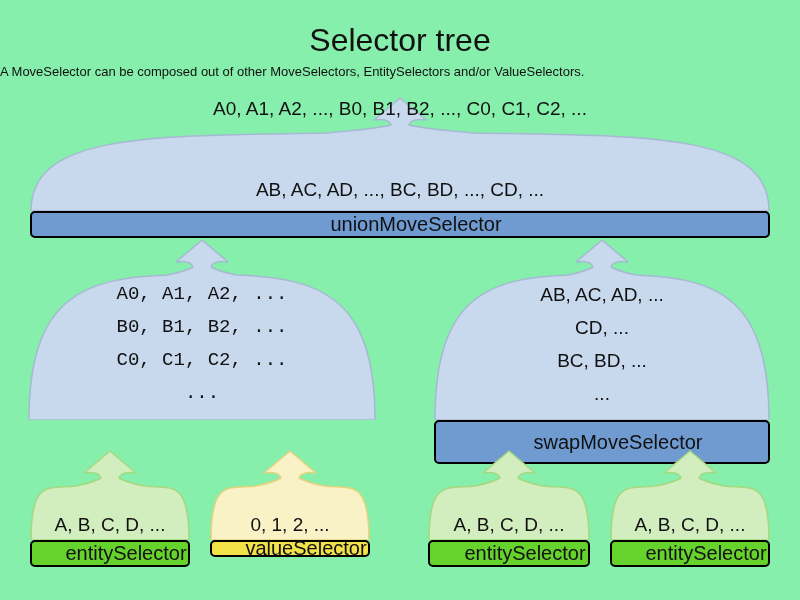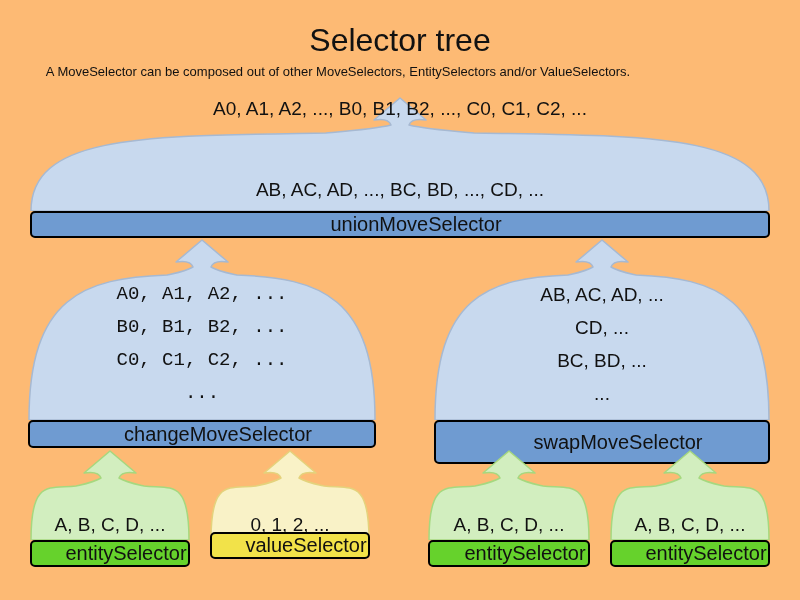--- a/index.html
+++ b/index.html
@@ -1,26 +1,26 @@
 <!DOCTYPE html>
 <html style="--text: #111111; --bar-border: #000000; --blue-fill: #c8d9ee; --blue-stroke: #a6b9d2; --blue-bar: #6f9bd1; --green-fill: #d2eebf; --green-stroke: #a6d87f; --green-bar: #66d22c; --yellow-fill: #f9f2c7; --yellow-stroke: #e4d27c; --yellow-bar: #f2e249;"><head>
 <meta charset="utf-8">
 <style>
   html,body{margin:0;padding:0;background:#ffffff;}
   .stage{
     position:relative;width:800px;height:600px;overflow:hidden;
     font-family:"Liberation Sans", sans-serif;color:var(--text,#111);
-    background:#fdba74;
+    background:#86efac;
   }
   .title{
     position:absolute;left:0;top:22px;width:800px;text-align:center;
     font-size:32px;line-height:36px;
   }
   .subtitle{
-    position:absolute;left:0;top:64px;width:676px;text-align:center;
+    position:absolute;left:0;top:64px;width:676px;text-align:left;
     font-size:13px;line-height:16px;
   }
   .group{position:absolute;}
   .arch{position:absolute;left:0;top:0;right:0;}
   .arch svg{display:block;}
   .arch-text{
     position:absolute;left:0;right:0;text-align:center;
     font-size:19px;
   }
   .arch-text div{line-height:33px;}
@@ -62,21 +62,20 @@
         <svg width="348" height="181" viewBox="0 0 348 181">
           <path d="M 1 181 C 1 57.92 55.68000000000001 39 139.20000000000002 36 C 148.23000000000002 34 158.55 32 165 28 C 164 25 161 21 148 23 L 174 1 L 200 23 C 187 21 184 25 183 28 C 189.45 32 199.76999999999998 34 208.79999999999998 36 C 292.32 39 347 57.92 347 181 Z" fill="#c8d9ee" stroke="#a6b9d2" stroke-width="1.5" stroke-linejoin="round"></path>
         </svg>
       </div>
     <div class="arch-text" style="bottom:38px;font-family:Liberation Mono, monospace;">
       <div>A0, A1, A2, ...</div>
       <div>B0, B1, B2, ...</div>
       <div>C0, C1, C2, ...</div>
       <div>...</div>
     </div>
-    <div class="bar bar-blue" style="top:181px;height:28px;">changeMoveSelector</div>
   </div>
 
   <div class="group" style="left:434px;top:239px;width:336px;height:209px;">
     <div class="arch" style="height:181px;">
         <svg width="336" height="181" viewBox="0 0 336 181">
           <path d="M 1 181 C 1 57.92 53.6 39 134 36 C 142.75 34 152.75 32 159 28 C 158 25 155 21 142 23 L 168 1 L 194 23 C 181 21 178 25 177 28 C 183.25 32 193.25 34 202 36 C 282.4 39 335 57.92 335 181 Z" fill="#c8d9ee" stroke="#a6b9d2" stroke-width="1.5" stroke-linejoin="round"></path>
         </svg>
       </div>
     <div class="arch-text" style="bottom:38px;">
       <div>AB, AC, AD, ...</div>
@@ -101,21 +100,21 @@
 
   <div class="group" style="left:210px;top:450px;width:160px;height:117px;">
     <div class="arch" style="height:90px;">
         <svg width="160" height="90" viewBox="0 0 160 90">
           <path d="M 1 90 C 1 28.8 18.400000000000002 39 46 36 C 54.75 34 64.75 32 71 28 C 70 25 67 21 54 23 L 80 1 L 106 23 C 93 21 90 25 89 28 C 95.25 32 105.25 34 114 36 C 141.6 39 159 28.8 159 90 Z" fill="#f9f2c7" stroke="#e4d27c" stroke-width="1.5" stroke-linejoin="round"></path>
         </svg>
       </div>
     <div class="arch-text one" style="bottom:30px;">
       <div>0, 1, 2, ...</div>
     </div>
-    <div class="bar bar-yellow" style="top:82px;height:27px;">valueSelector</div>
+    <div class="bar bar-yellow" style="top:90px;height:17px;">valueSelector</div>
   </div>
 
   <div class="group" style="left:428px;top:450px;width:162px;height:117px;">
     <div class="arch" style="height:90px;">
         <svg width="162" height="90" viewBox="0 0 162 90">
           <path d="M 1 90 C 1 28.8 18.8 39 47 36 C 55.75 34 65.75 32 72 28 C 71 25 68 21 55 23 L 81 1 L 107 23 C 94 21 91 25 90 28 C 96.25 32 106.25 34 115 36 C 143.2 39 161 28.8 161 90 Z" fill="#d2eebf" stroke="#a6d87f" stroke-width="1.5" stroke-linejoin="round"></path>
         </svg>
       </div>
     <div class="arch-text one" style="bottom:30px;">
       <div>A, B, C, D, ...</div>

